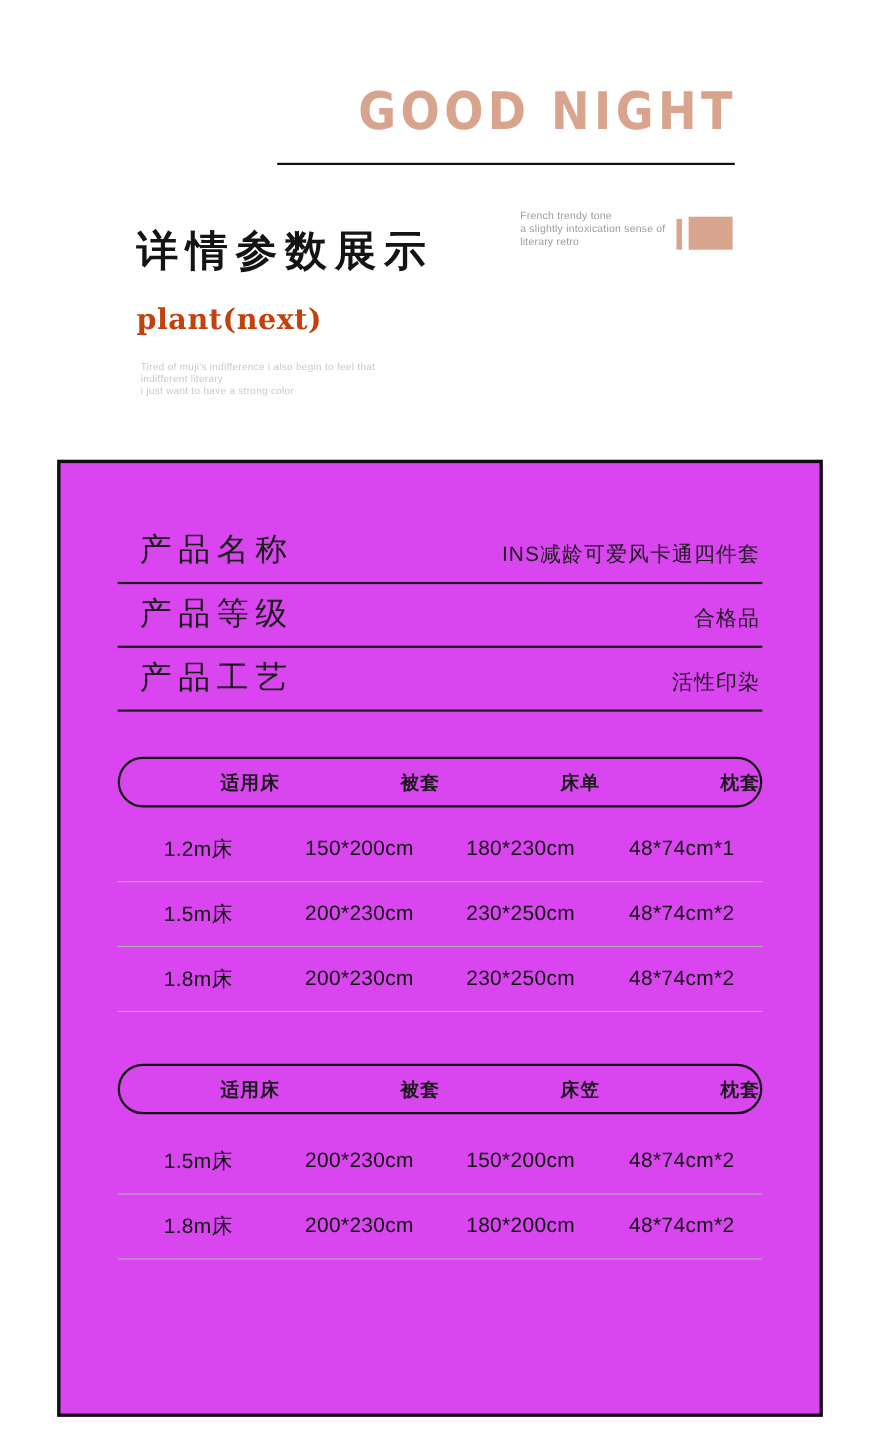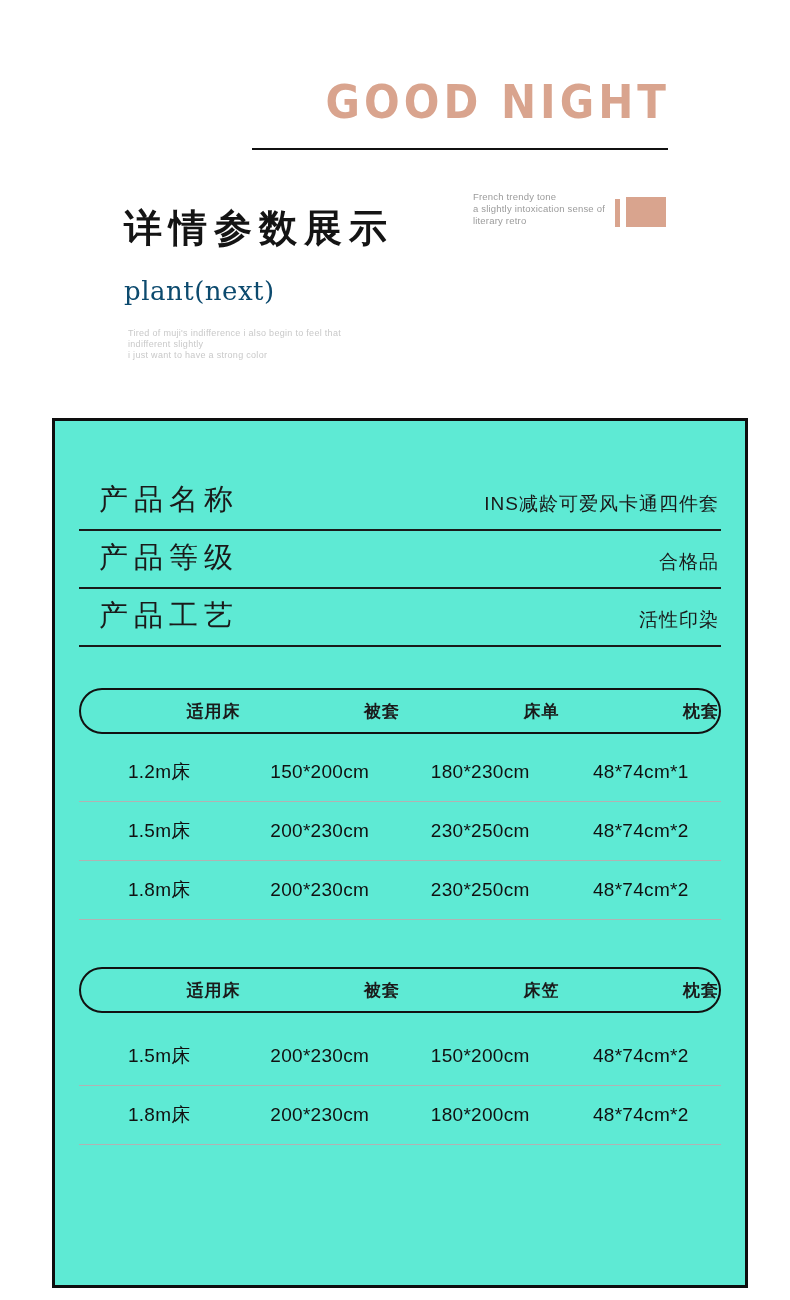--- a/index.html
+++ b/index.html
@@ -46,24 +46,24 @@
     font-weight: 600;
     letter-spacing: 7px;
     color: #141414;
     white-space: nowrap;
   }
   .page-subtitle {
     position: absolute;
     top: 276px;
     left: 124px;
     font-family: "DejaVu Serif", serif;
-    font-weight: 400;
+    font-weight: 700;
     font-size: 26px;
     letter-spacing: 0.5px;
-    color: #0c4a6e;
+    color: #c2410c;
   }
   .note-text {
     position: absolute;
     top: 328px;
     left: 128px;
     font-size: 9px;
     line-height: 11px;
     color: #c9c9c9;
     letter-spacing: 0.3px;
   }
@@ -97,22 +97,22 @@
   }
 
   
   .panel {
     position: absolute;
     top: 418px;
     left: 52px;
     width: 696px;
     height: 870px;
     border: 3px solid #0e0e0e;
-    background: #5eead4;
-    padding: 0 24px;
+    background: #d946ef;
+    padding: 0 52px;
   }
 
   
   .spec-list { margin-top: 52px; }
   .spec-row {
     height: 58px;
     border-bottom: 2px solid #1a1a1a;
     display: flex;
     justify-content: space-between;
     align-items: flex-end;
@@ -172,21 +172,21 @@
 
 <div class="page">
 
   <div class="wordmark">GOOD NIGHT</div>
   <div class="wordmark-underline"></div>
 
   <div class="page-title">详情参数展示</div>
   <div class="page-subtitle">plant(next)</div>
   <div class="note-text">
     <div>Tired of muji's indifference i also begin to feel that</div>
-    <div>indifferent slightly</div>
+    <div>indifferent literary</div>
     <div>i just want to have a strong color</div>
   </div>
 
   <div class="tagline">
     <div>French trendy tone</div>
     <div>a slightly intoxication sense of</div>
     <div>literary retro</div>
   </div>
   <div class="accent-bar"></div>
   <div class="accent-block"></div>

